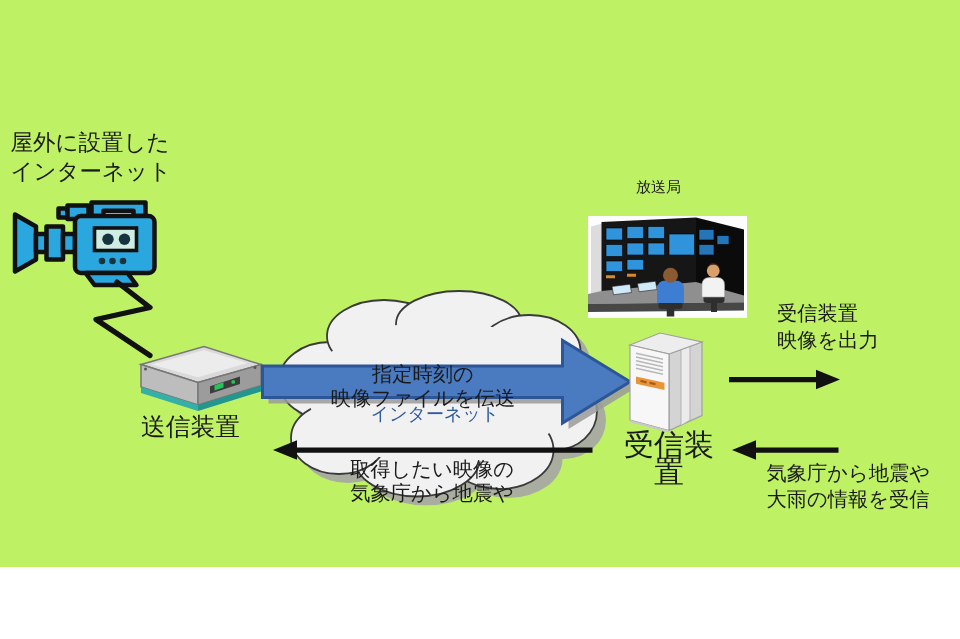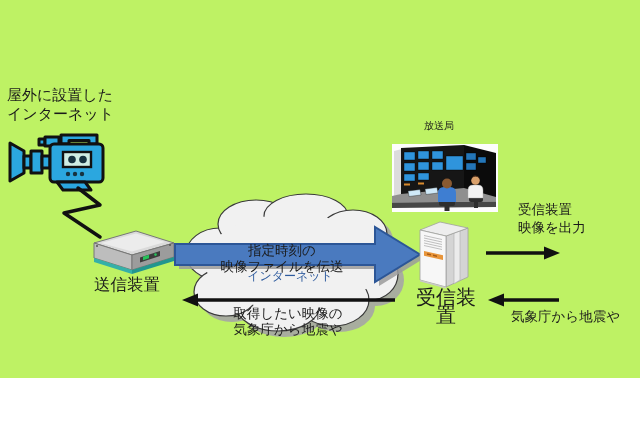--- a/index.html
+++ b/index.html
@@ -185,15 +185,16 @@
     <div class="txt">映像を出力</div>
   </div>
 
   <svg class="abs z2" style="left:486px;top:292px;" width="76" height="16" viewBox="0 0 76 16">
     <line x1="16" y1="8" x2="73" y2="8" stroke="var(--outline)" stroke-width="3.5"></line>
     <polygon points="2,8 18,1.5 18,14.5" fill="var(--outline)"></polygon>
   </svg>
 
   <div class="abs cap z3" style="left:511px;top:310px;width:116px;line-height:16.5px;">
     <div class="txt">気象庁から地震や</div>
+    <div class="txt">大雨の情報を受信</div>
   </div>
 
 </div>
 
 </body></html>

